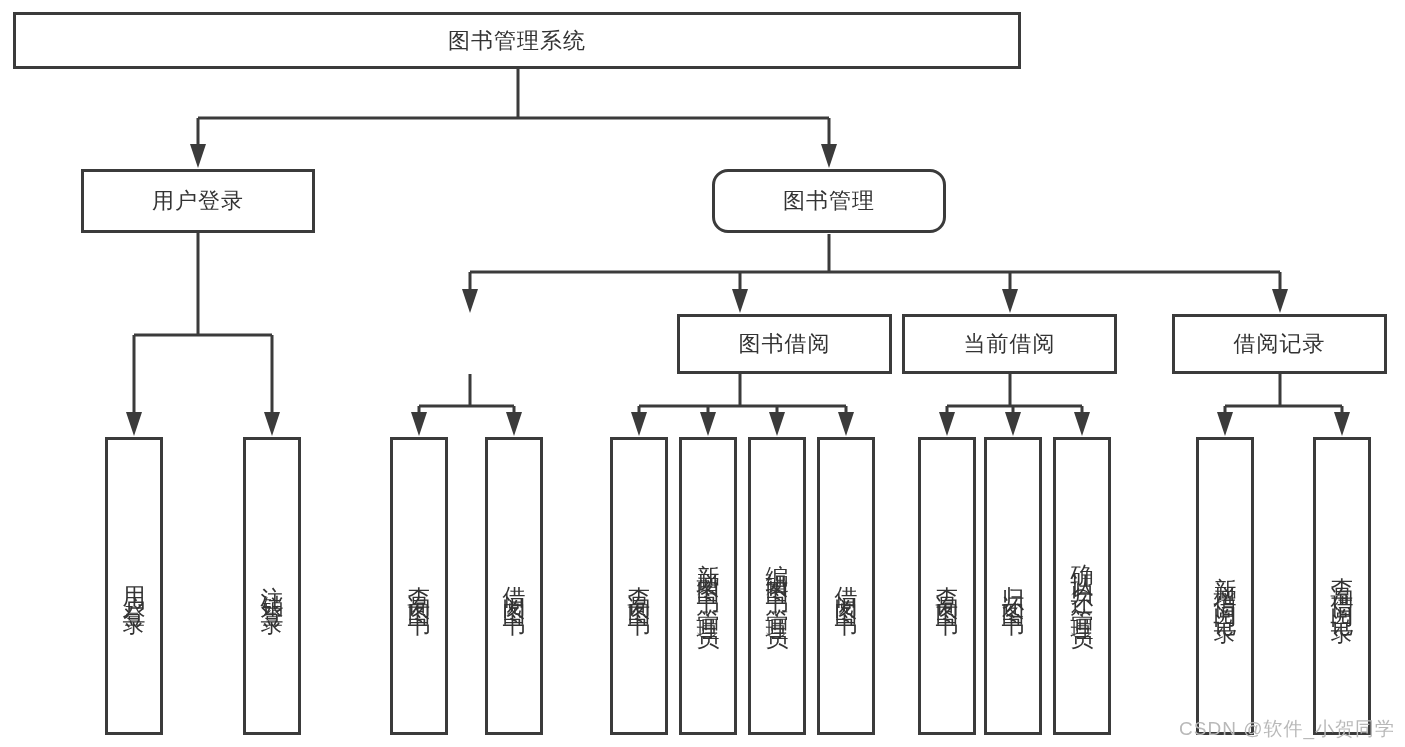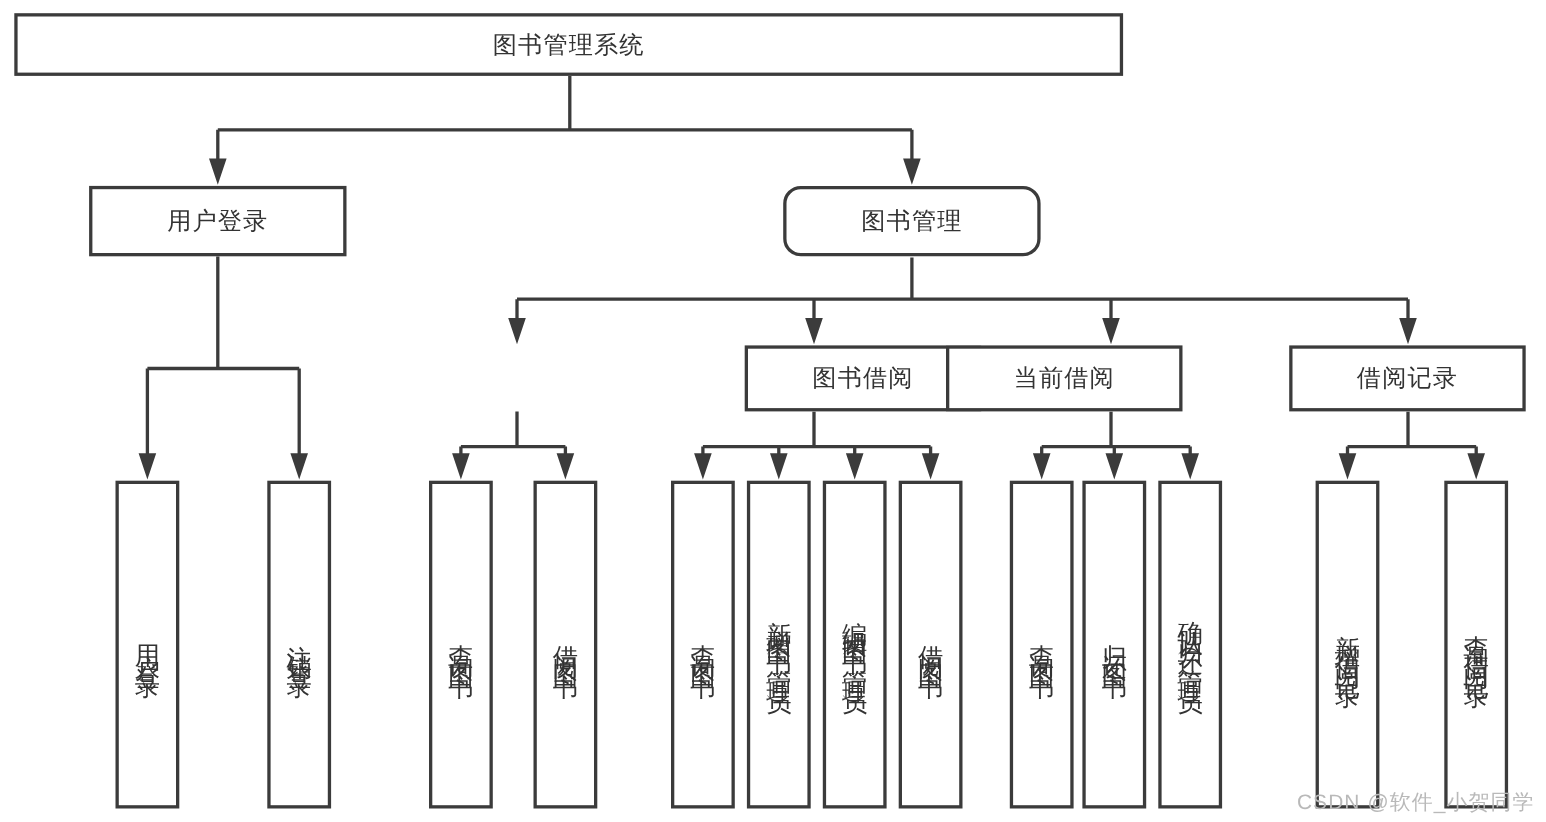--- a/index.html
+++ b/index.html
@@ -80,21 +80,21 @@
              M1074 412 L1090 412 L1082 436 Z
              M1217 412 L1233 412 L1225 436 Z M1334 412 L1350 412 L1342 436 Z"></path>
   </svg>
 
   <div class="node h" style="left:13px; top:12px; width:1008px; height:57px;">图书管理系统</div>
 
   <div class="node h" style="left:81px; top:169px; width:234px; height:64px;">用户登录</div>
   <div class="node h" style="left:712px; top:169px; width:234px; height:64px;border-radius:16px;">图书管理</div>
 
   <div class="node h" style="left:633px; top:314px; width:215px; height:60px;margin-left:44px;">图书借阅</div>
-  <div class="node h" style="left:860px; top:314px; width:215px; height:60px;text-align:right;">当前借阅</div>
+  <div class="node h" style="left:902px; top:314px; width:215px; height:60px;text-align:right;">当前借阅</div>
   <div class="node h" style="left:1172px; top:314px; width:215px; height:60px;">借阅记录</div>
 
   <div class="node v" style="left:105px;">用户登录</div>
   <div class="node v" style="left:243px;">注销登录</div>
 
   <div class="node v" style="left:390px;">查询图书</div>
   <div class="node v" style="left:485px;">借阅图书</div>
 
   <div class="node v" style="left:610px;">查询图书</div>
   <div class="node v" style="left:679px;">新增图书（管理员）</div>

